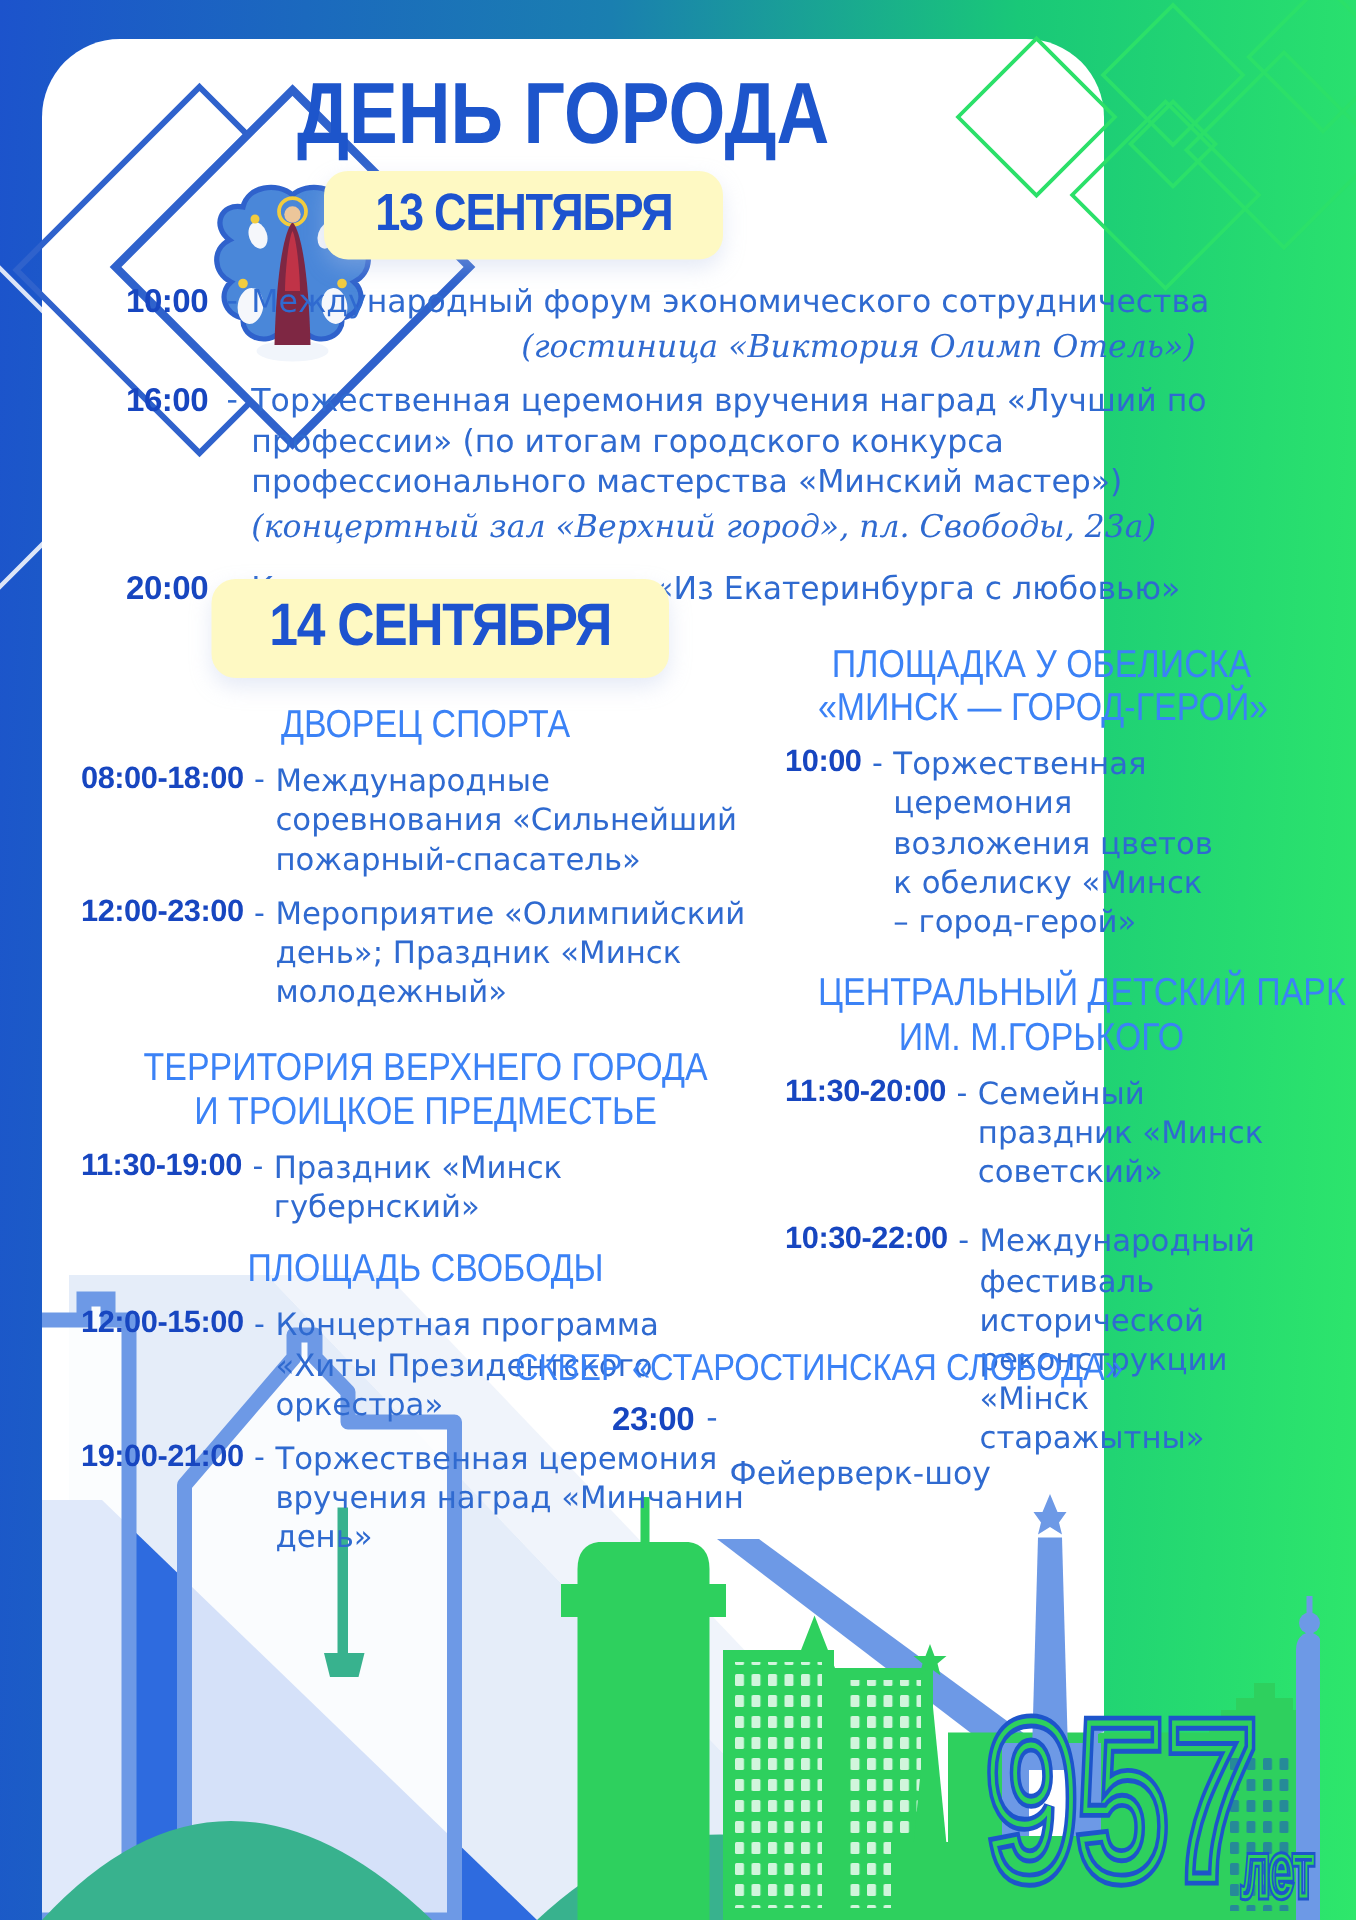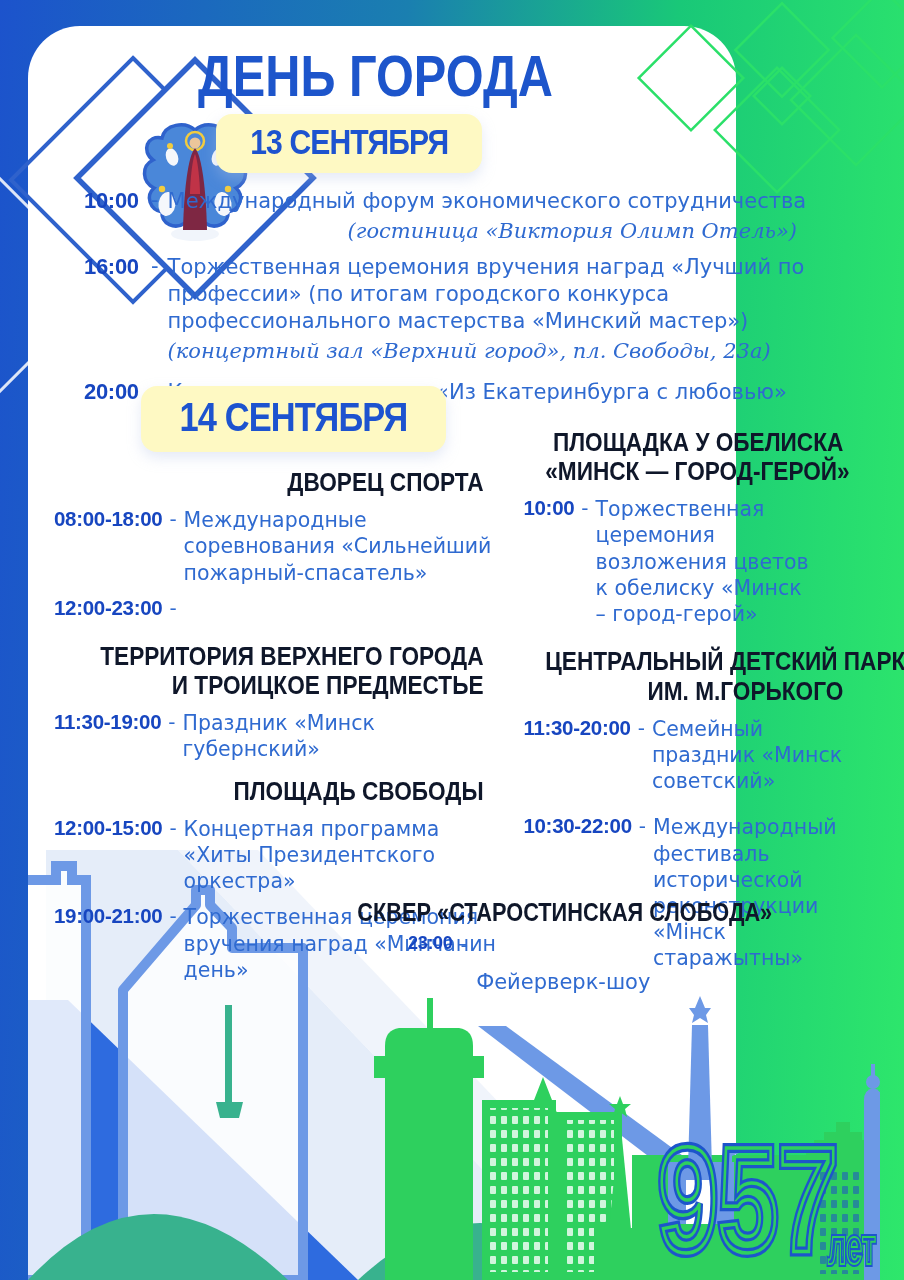--- a/index.html
+++ b/index.html
@@ -34,37 +34,37 @@
     color:#2f6ad0;font-size:21px;line-height:1.3;margin-top:3px;}
   .v1{margin-left:180px;}
   .v2{margin-left:0;}
   .v3{margin-left:12px;}
   .e13.gap{margin-bottom:14px;}
   
   .columns{position:absolute;left:26px;top:360px;width:806px;display:grid;
     grid-template-columns:57% 43%;column-gap:6px;z-index:2;}
   .col{position:relative;}
   .col.right{padding-top:42px;padding-left:4px;}
-  .vh{text-align:right;font-weight:700;font-size:26px;color:#0f172a;line-height:1.12;}
+  .vh{text-align:center;font-weight:400;font-size:26px;color:#3b82f6;line-height:1.12;}
   .vh > div{transform:scaleX(.87);transform-origin:center;white-space:nowrap;}
   .sec-a{margin-top:6px;}
   .sec{margin-bottom:8px;}
   .sec .ev{display:flex;gap:7px;align-items:flex-start;margin-top:10px;}
   .sec .ev .t{font-size:20.5px;}
   .sec .ev .dash{font-size:20px;}
   .sec .ev .d{font-size:20.5px;}
   .mt-big{margin-top:22px;}
   .mt-med{margin-top:14px;}
   .col.right .d{max-width:216px;}
   .col.right .ev{margin-bottom:20px;}
   
   .bottom-block{position:absolute;left:258px;top:872px;width:520px;z-index:3;}
   .bottom-block .vh{font-size:25px;}
   .bottom-block .ev{display:flex;gap:8px;margin-top:7px;padding-left:122px;}
-  .bottom-block .t{font-size:18px;}
+  .bottom-block .t{font-size:22px;}
   .bottom-block .dash{font-size:21px;}
   .bottom-block .d{font-size:21px;margin-top:36px;}
   
   .header-art{position:absolute;left:-30px;top:4px;width:345px;height:300px;z-index:2;}
   .diamond-cluster{position:absolute;right:0;top:0;width:330px;height:195px;z-index:3;}
   .left-diamond{position:absolute;left:0;top:170px;width:70px;height:230px;z-index:1;}
   .skyline{position:absolute;left:0;bottom:0;width:852px;height:430px;z-index:1;}
 </style>
 </head>
 <body>
@@ -144,20 +144,21 @@
             <div>ДВОРЕЦ СПОРТА</div>
           </div>
           <div class="ev">
             <span class="t">08:00-18:00</span>
             <span class="dash">-</span>
             <span class="d">Международные соревнования «Сильнейший пожарный-спасатель»</span>
           </div>
           <div class="ev">
             <span class="t">12:00-23:00</span>
             <span class="dash">-</span>
+            <span class="d">Мероприятие «Олимпийский день»; Праздник «Минск молодежный»</span>
           </div>
         </div>
 
         <div class="sec mt-big">
           <div class="vh">
             <div>ТЕРРИТОРИЯ ВЕРХНЕГО ГОРОДА</div>
             <div>И ТРОИЦКОЕ ПРЕДМЕСТЬЕ</div>
           </div>
           <div class="ev">
             <span class="t">11:30-19:00</span>

